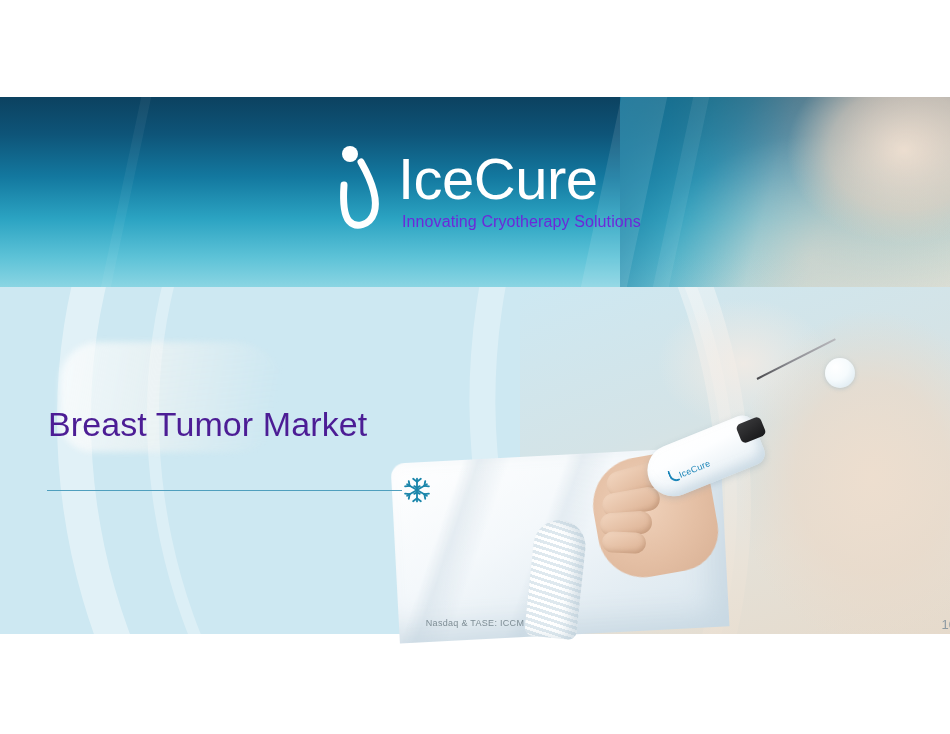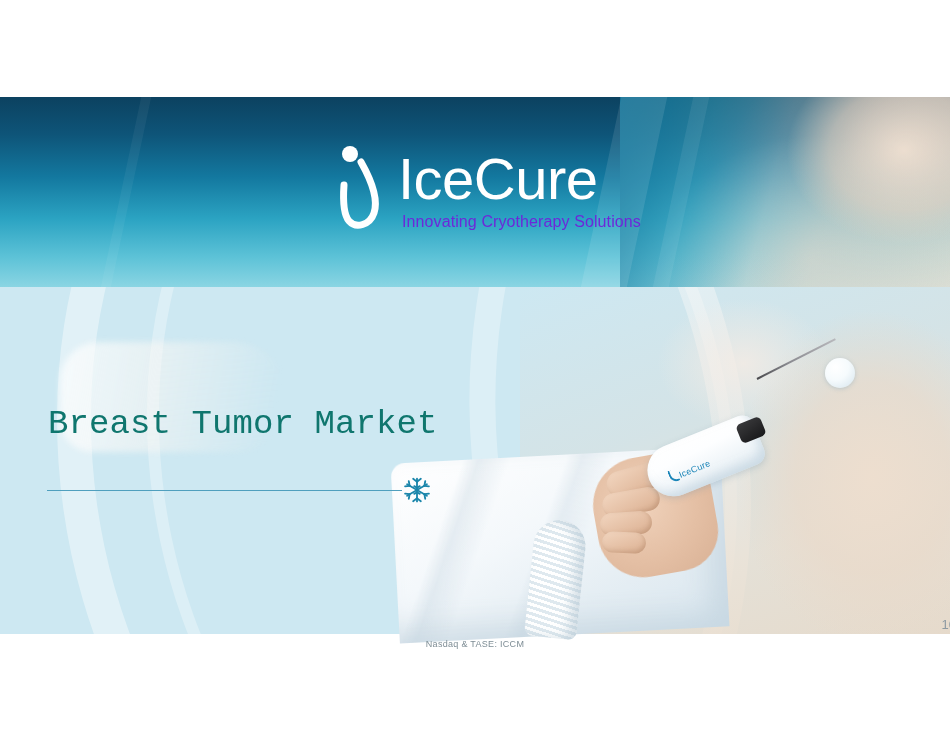--- a/index.html
+++ b/index.html
@@ -287,24 +287,23 @@
   }
 
   
   .title {
     position: absolute;
     left: 48px;
     top: 404px;
     width: 420px;
     font-size: 34px;
     line-height: 41px;
-    color: #0f766e;
+    color: #4c1d95;
     font-weight: 400;
     letter-spacing: 0.1px;
-    font-family: Liberation Mono, monospace;
   }
   .title-rule {
     position: absolute;
     left: 47px;
     top: 490px;
     width: 355px;
     height: 1px;
     background: #4f9fbe;
   }
   .snowflake {
@@ -318,21 +317,20 @@
   
   .footer-note {
     position: absolute;
     left: 0;
     top: 618px;
     width: 950px;
     text-align: center;
     font-size: 9px;
     color: #7e8d95;
     letter-spacing: 0.3px;
-    margin-top: 21px;
   }
   .page-number {
     position: absolute;
     right: 22px;
     top: 617px;
     font-size: 13px;
     color: #8d9aa2;
   }
 </style>
 </head>

